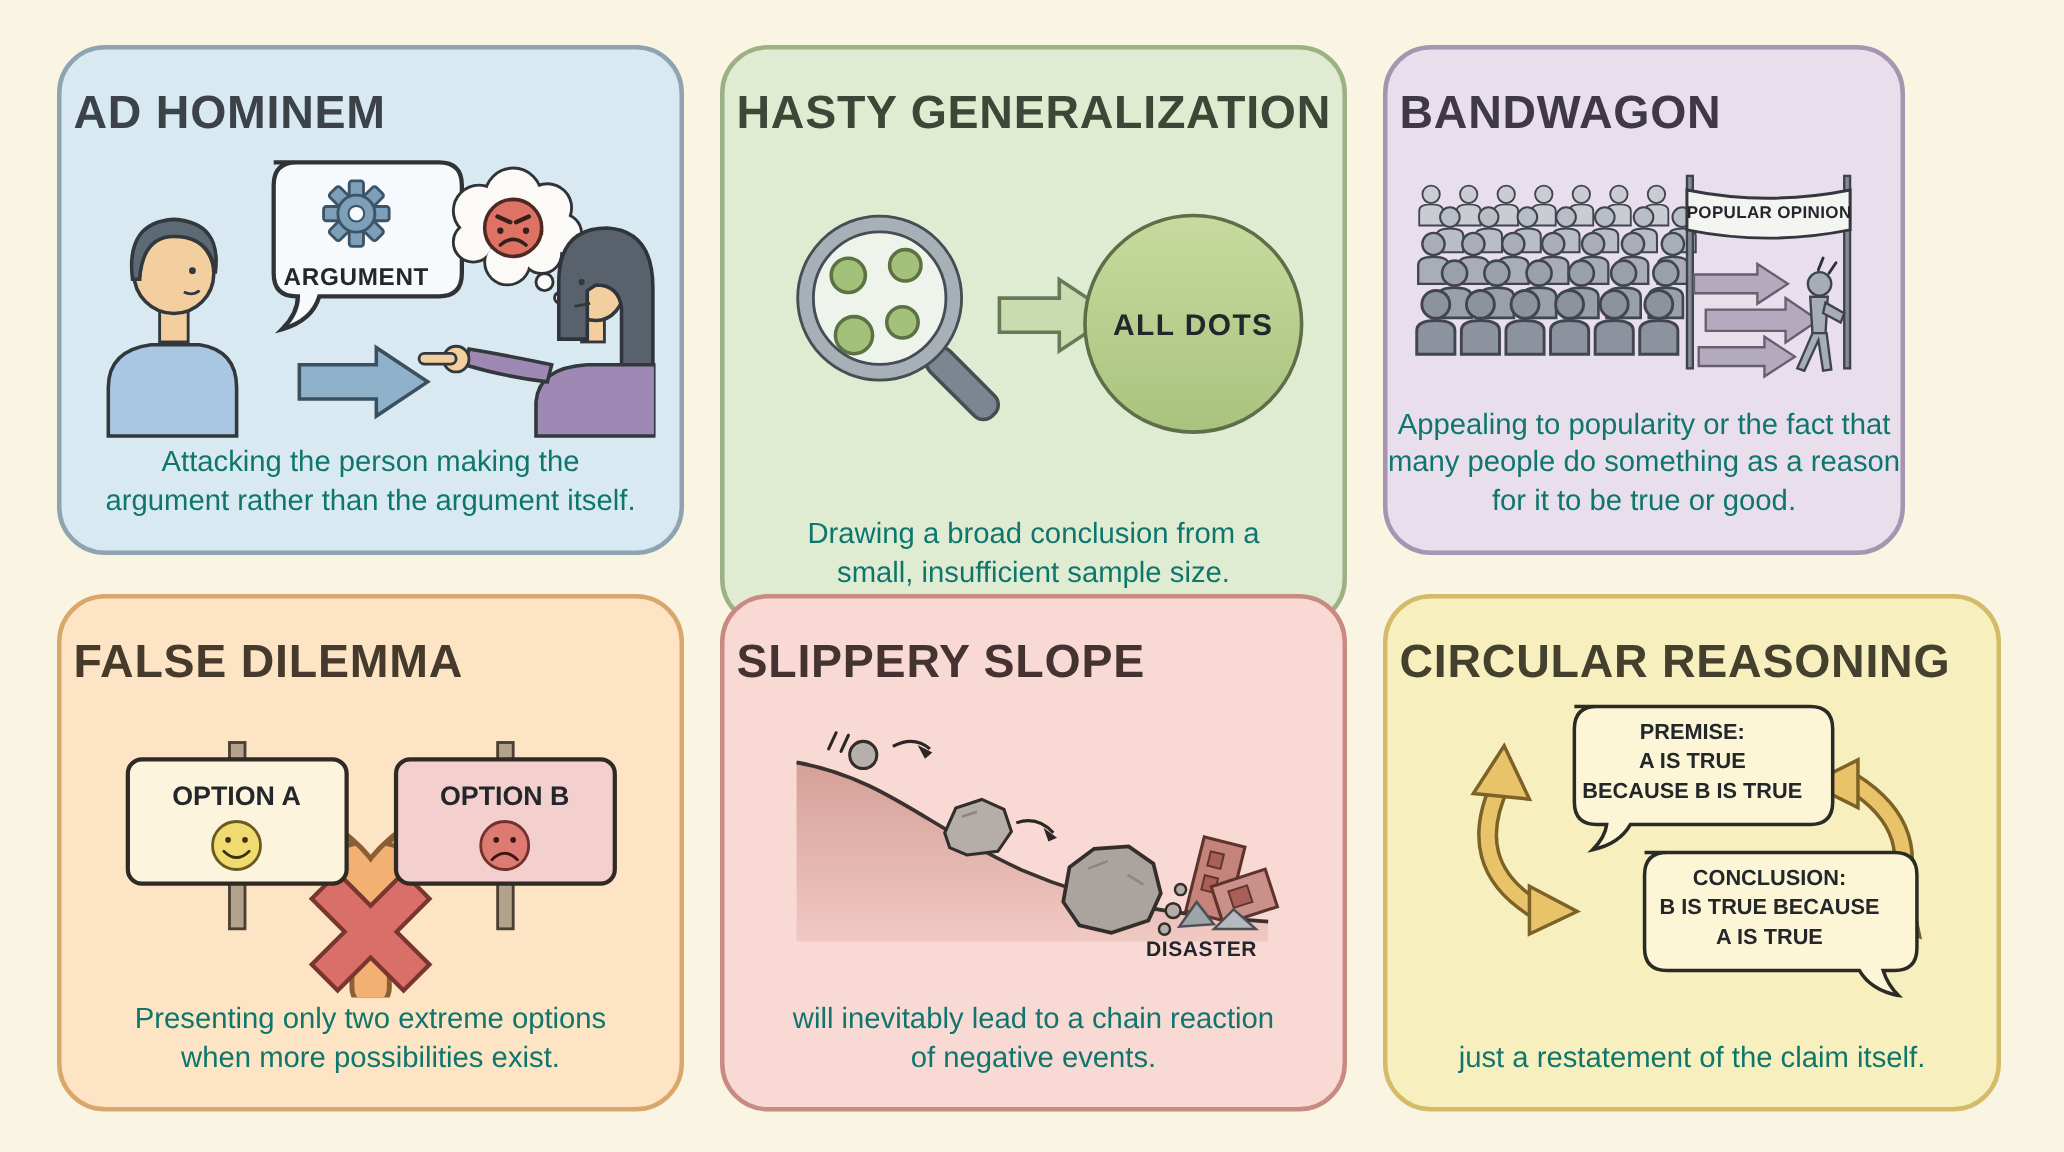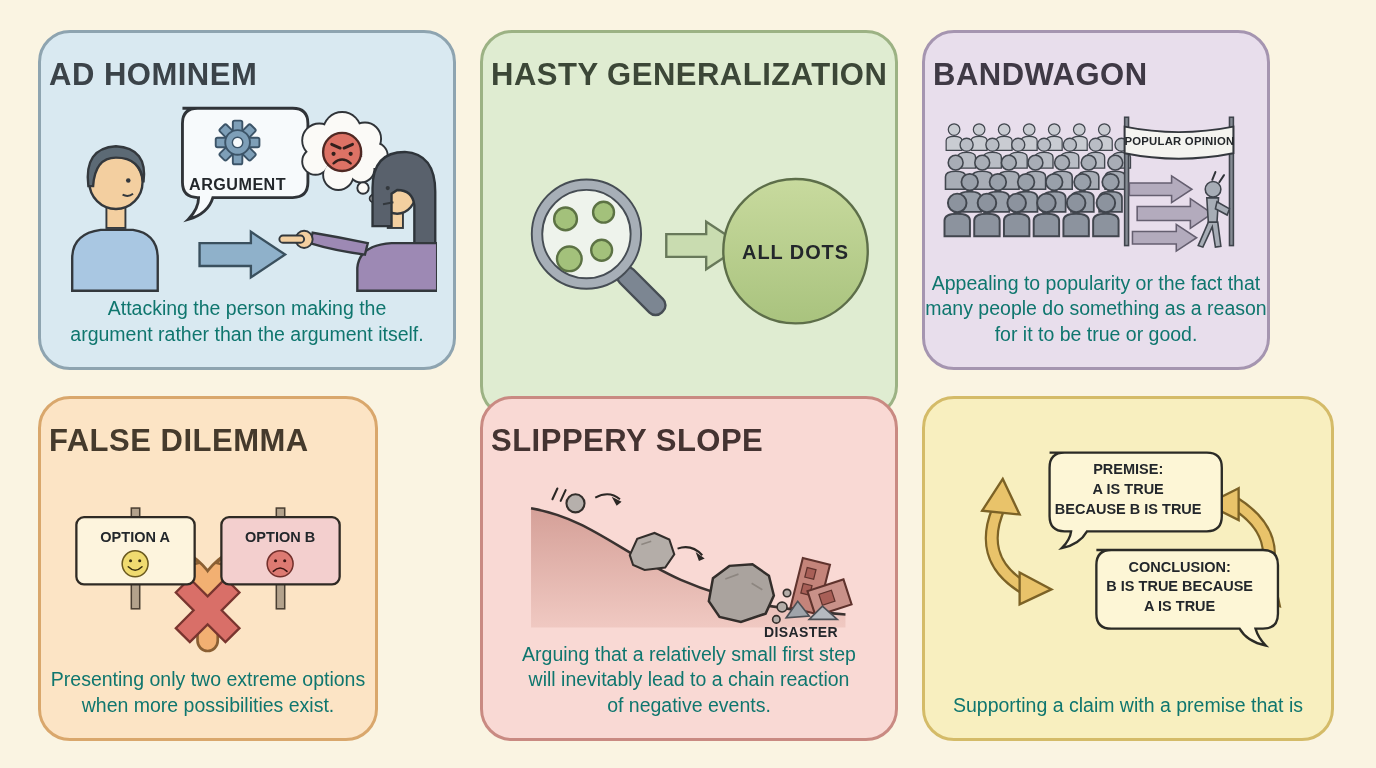--- a/index.html
+++ b/index.html
@@ -147,20 +147,23 @@
       </g>
 
       <path d="M176,78 h42 v-13 l38,25 -38,25 v-13 h-42 z" fill="#c9dcb0" stroke="#68795a" stroke-width="2.5"></path>
 
       <g>
         <circle cx="312" cy="96" r="76" fill="url(#gradGreen)" stroke="#5d6e49" stroke-width="2.5"></circle>
         <text x="312" y="104" font-size="21" letter-spacing="1" fill="#2c3522">ALL DOTS</text>
       </g>
     </svg>
   </div>
+  <p class="p-caption" style="max-width:330px">
+    <span>Drawing a broad conclusion from a</span><br><span>small, insufficient sample size.</span>
+  </p>
 </article>
 
 <article class="panel" style="left: 922px; top: 30px; width: 348px; height: 340px; --bg: #e8deec; --border: #a595b0; --title: #3f3945;">
   <h2 class="p-title">BANDWAGON</h2>
   <div class="p-art">
     <svg viewBox="0 0 400 200" preserveAspectRatio="xMidYMid meet">
       <defs>
         <symbol id="cp" overflow="visible">
           <g stroke="#41464e" stroke-width="2">
             <circle cx="0" cy="-26" r="9.5"></circle>
@@ -224,21 +227,21 @@
         <path d="M354,124 l16,9 -3,8 -15,-8 z"></path>
       </g>
       <path d="M352,86 l-4,10 M363,90 l-6,9" stroke="#2f3338" stroke-width="2.5" stroke-linecap="round" fill="none"></path>
     </svg>
   </div>
   <p class="p-caption" style="max-width:380px">
     <span>Appealing to popularity or the fact that</span><br><span>many people do something as a reason</span><br><span>for it to be true or good.</span>
   </p>
 </article>
 
-<article class="panel" style="left: 38px; top: 396px; width: 340px; height: 345px; --bg: #fce4c5; --border: #d9a76c; --title: #453a2c;">
+<article class="panel" style="left: 38px; top: 396px; width: 418px; height: 345px; --bg: #fce4c5; --border: #d9a76c; --title: #453a2c;">
   <h2 class="p-title">FALSE DILEMMA</h2>
   <div class="p-art">
     <svg viewBox="0 0 400 215" preserveAspectRatio="xMidYMid meet">
 
       <g>
         <g fill="none" stroke="#8a5f33" stroke-width="30" stroke-linecap="round">
           <path d="M200,208 V150"></path>
             <path d="M200,152 Q200,128 170,106"></path>
             <path d="M200,152 Q200,128 230,106"></path>
         </g>
@@ -326,25 +329,26 @@
         </g>
         <g>
           <polygon points="318,188 332,168 346,186" fill="#9fa4aa" stroke="#4c4f54" stroke-width="2"></polygon>
           <polygon points="346,190 362,174 380,190" fill="#b5bac0" stroke="#4c4f54" stroke-width="2"></polygon>
         </g>
       </g>
       <text x="336" y="212" font-size="17" letter-spacing="0.5" fill="#33302c">DISASTER</text>
     </svg>
   </div>
   <p class="p-caption" style="max-width:388px">
-    <span>Arguing that a relatively small first step</span><br><span>will inevitably lead to a chain reaction</span><br><span>of negative events.</span>
+    <br><span>will inevitably lead to a chain reaction</span><br><span>of negative events.</span>
   </p>
 </article>
 
 <article class="panel" style="left: 922px; top: 396px; width: 412px; height: 345px; --bg: #f8efbf; --border: #d4bb68; --title: #44402e;">
+  <h2 class="p-title">CIRCULAR REASONING</h2>
   <div class="p-art">
     <svg viewBox="0 0 400 215" preserveAspectRatio="xMidYMid meet">
 
       <g>
         <path d="M88,152 Q36,120 64,62" fill="none" stroke="#7c6226" stroke-width="15"></path>
         <path d="M88,152 Q36,120 64,62" fill="none" stroke="#e9c36a" stroke-width="10"></path>
         <polygon points="44,70 66,36 84,74" fill="#e9c36a" stroke="#7c6226" stroke-width="2.5"></polygon>
         <polygon points="84,136 118,154 84,170" fill="#e9c36a" stroke="#7c6226" stroke-width="2.5"></polygon>
       </g>
 
@@ -364,15 +368,15 @@
 
       <g>
         <path d="M166,112 h178 q16,0 16,16 v52 q0,16 -16,16 h-8 q3,10 11,18 q-20,-4 -28,-18 h-137 q-16,0 -16,-16 v-52 q0,-16 16,-16 z" fill="#fdf6d6" stroke="#2b2b26" stroke-width="2.5"></path>
         <text x="255" y="135" font-size="15.5">CONCLUSION:</text>
         <text x="255" y="156" font-size="15.5">B IS TRUE BECAUSE</text>
         <text x="255" y="177" font-size="15.5">A IS TRUE</text>
       </g>
     </svg>
   </div>
   <p class="p-caption" style="max-width:380px">
-    <span>Supporting a claim with a premise that is</span><br>
+    <br><span>just a restatement of the claim itself.</span>
   </p>
 </article>
 
 </body></html>

